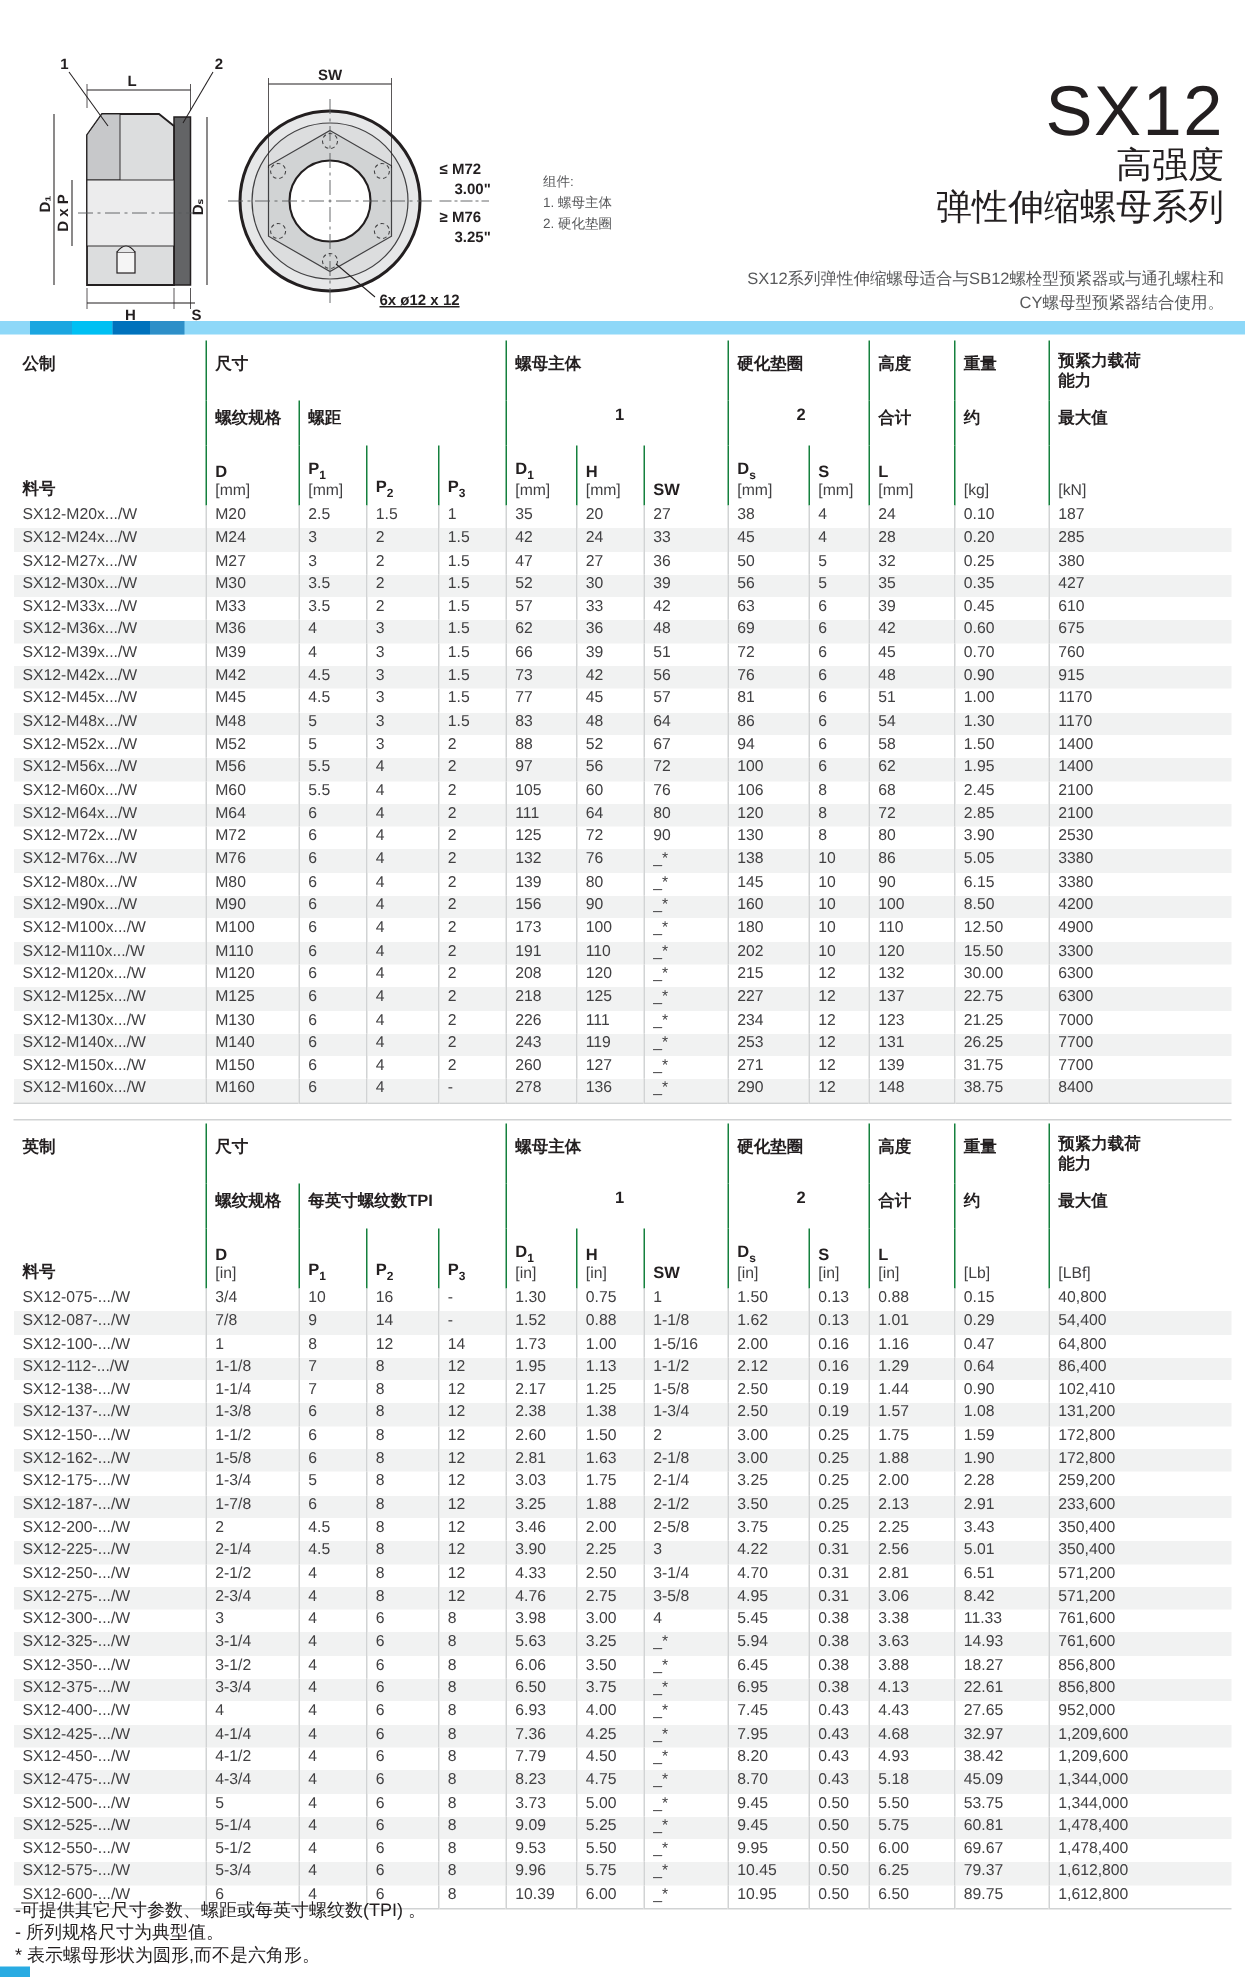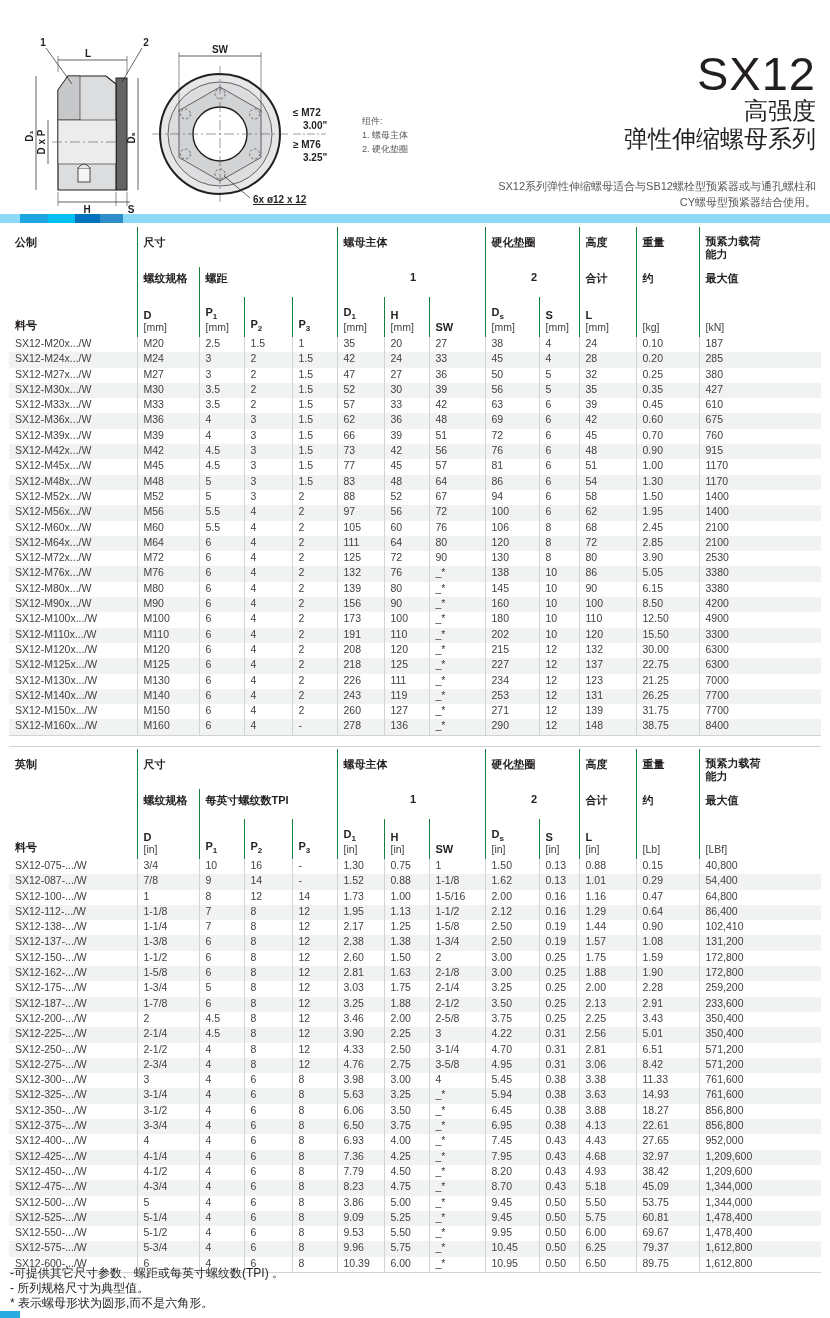--- a/index.html
+++ b/index.html
@@ -973,21 +973,21 @@
           <td>5.18</td>
           <td>45.09</td>
           <td>1,344,000</td>
         </tr>
         <tr>
           <td class="nb">SX12-500-.../W</td>
           <td>5</td>
           <td>4</td>
           <td>6</td>
           <td>8</td>
-          <td>3.86</td>
+          <td>3.73</td>
           <td>5.00</td>
           <td>_*</td>
           <td>9.45</td>
           <td>0.50</td>
           <td>5.50</td>
           <td>53.75</td>
           <td>1,344,000</td>
         </tr>
         <tr>
           <td class="nb">SX12-525-.../W</td>

